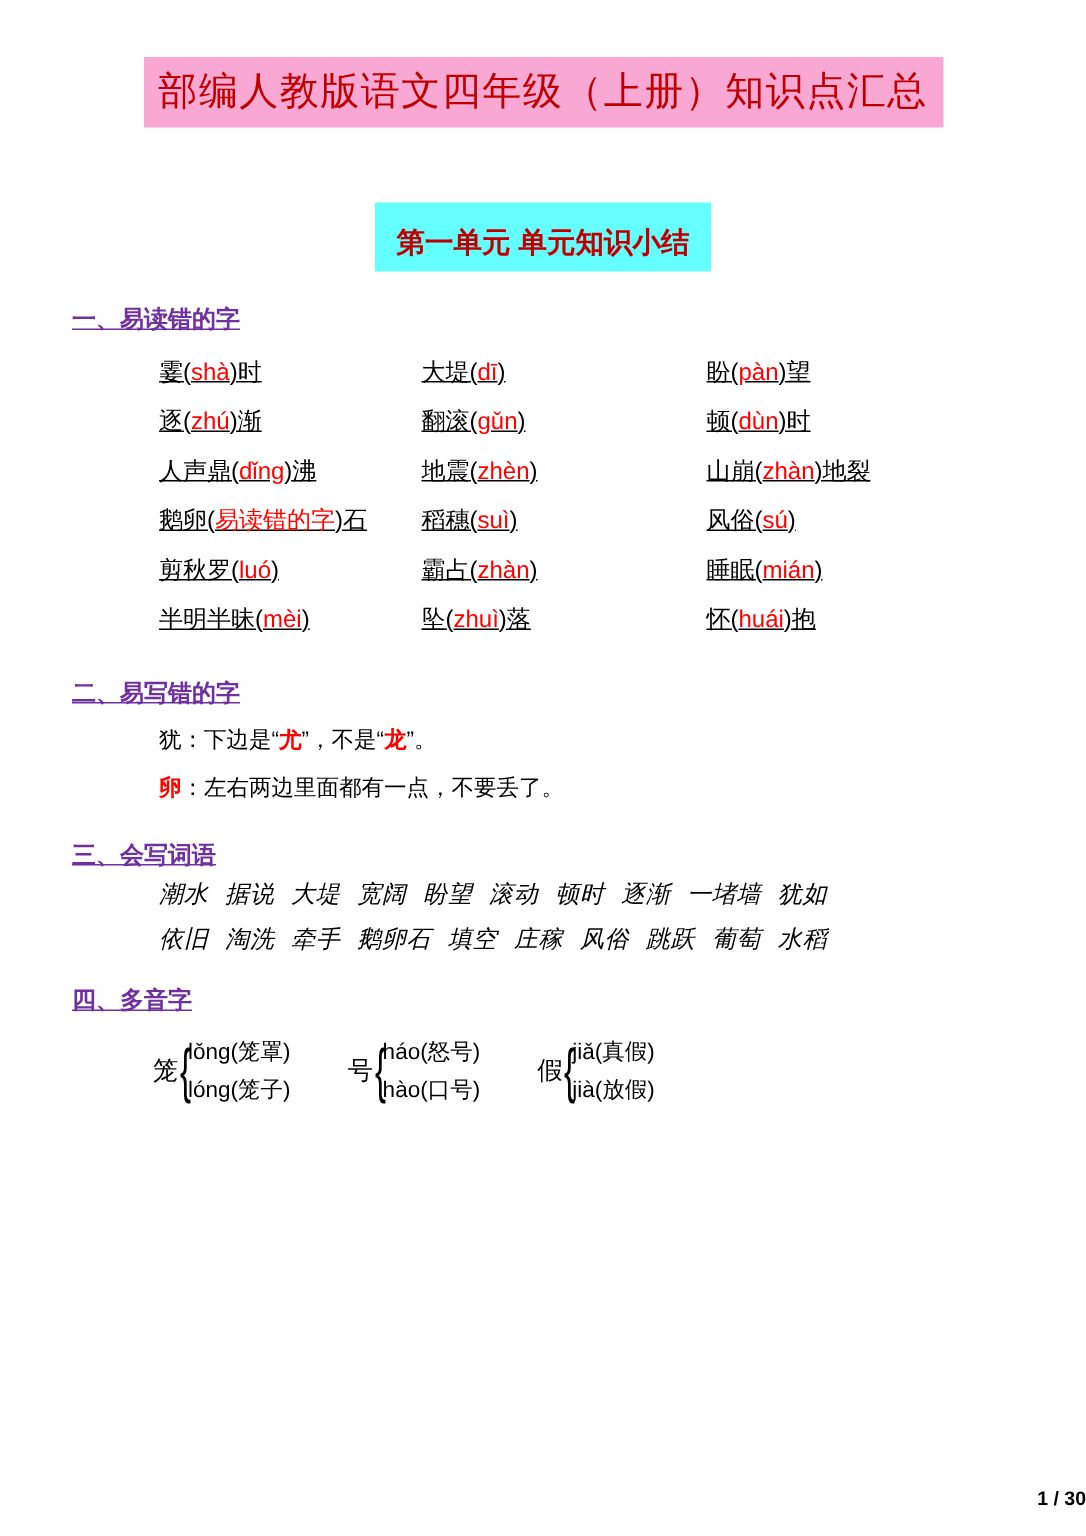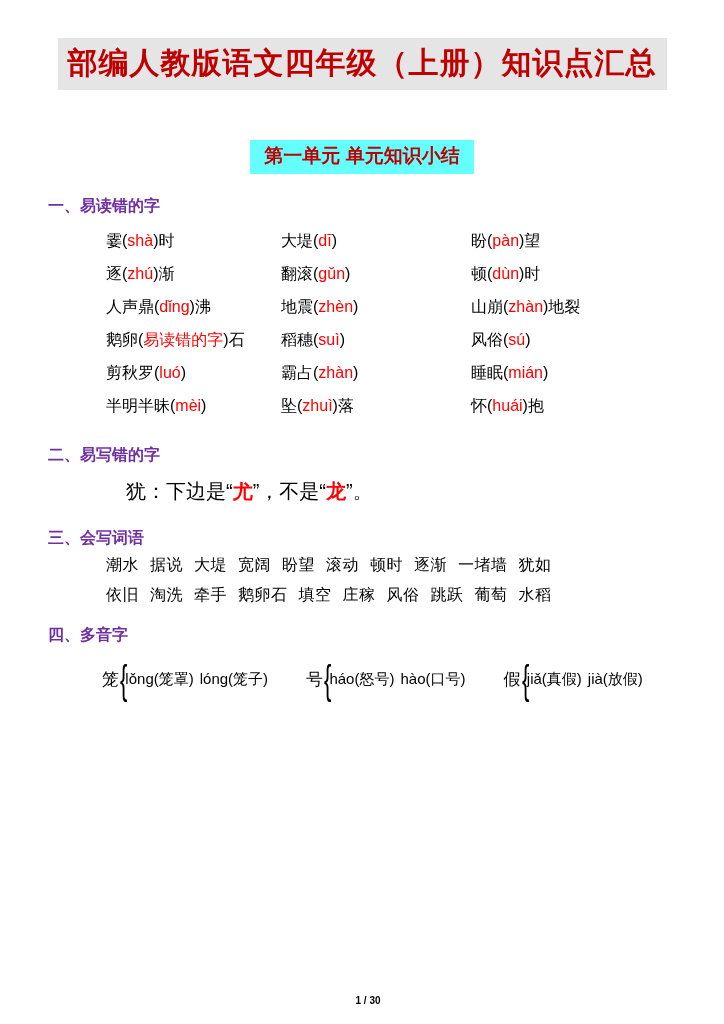--- a/index.html
+++ b/index.html
@@ -21,86 +21,89 @@
     box-sizing: border-box;
     padding: 0 46px;
   }
   
   .main-title-wrap {
     margin-top: 38px;
     text-align: center;
   }
   .main-title {
     display: inline-block;
-    background: #e5e5e5;
+    background: #f9a8d4;
     color: #c00000;
-    font-weight: bold;
-    font-size: 30px;
+    font-weight: normal;
+    font-size: 26px;
     letter-spacing: 1px;
     padding: 7px 10px 9px 10px;
     line-height: 1.2;
   }
   
   .unit-heading-wrap {
     margin-top: 50px;
     text-align: center;
   }
   .unit-heading {
     display: inline-block;
     background: #66ffff;
     color: #c00000;
     font-weight: bold;
     font-size: 19px;
-    padding: 5px 14px 6px 14px;
+    padding: 17px 14px 6px 14px;
     line-height: 1.2;
     text-align: center;
   }
   
   .sec-title {
     color: #7030a0;
     font-weight: bold;
     font-size: 16px;
     margin: 22px 0 8px 0;
     padding-left: 2px;
+    text-decoration: underline;
   }
   
   .pinyin-table {
     width: 100%;
     border-collapse: collapse;
     margin-left: 14px;
   }
   .pinyin-table td {
     font-size: 16px;
     padding: 6px 0;
     white-space: nowrap;
     vertical-align: bottom;
+    text-decoration: underline;
   }
   .pinyin-table td.c1 { width: 175px; padding-left: 46px; }
   .pinyin-table td.c2 { width: 190px; }
   .pinyin-table td.c3 { width: auto; }
   .py {
     color: #ff0000;
   }
   
   .note {
-    font-size: 20px;
-    margin: 10px 0 0 80px;
+    font-size: 15px;
+    margin: 10px 0 0 60px;
     line-height: 1.5;
   }
   .note .hz-red {
     color: #ff0000;
     font-weight: bold;
   }
   .note .lead-red {
     color: #ff0000;
     font-weight: bold;
   }
   
   .words-block {
     margin: 8px 0 0 60px;
+    font-style: italic;
   }
   .words-line {
     font-size: 16px;
     line-height: 1.0;
     margin-bottom: 14px;
     letter-spacing: 0.5px;
     white-space: nowrap;
   }
   .words-line span { margin-right: 11px; }
   
@@ -122,33 +125,34 @@
   .poly-brace {
     font-size: 40px;
     line-height: 1;
     font-weight: 300;
     transform: scaleX(0.55);
     display: inline-block;
     margin: 0 -5px 0 -4px;
   }
   .poly-readings {
     display: flex;
+    flex-direction: column;
     justify-content: center;
     gap: 6px;
     font-size: 15px;
   }
   .poly-readings div { white-space: nowrap; }
   
   .footer {
     position: absolute;
     left: 0;
     right: 0;
     bottom: 56px;
-    text-align: center;
-    font-size: 10px;
+    text-align: right;
+    font-size: 13px;
     color: #000;
     font-weight: bold;
     padding-left: 12px;
   }
 </style>
 </head>
 <body>
 
 <div class="page">
 
@@ -196,20 +200,23 @@
       </tr>
     </tbody>
   </table>
 
   <div class="sec-title">二、易写错的字</div>
 
   <div class="note">
     <span>犹</span><span>：下边是“</span><span class="hz-red">尤</span><span>”，不是“</span><span class="hz-red">龙</span><span>”。</span>
   </div>
 
+  <div class="note">
+    <span class="lead-red">卵</span><span>：左右两边里面都有一点，不要丢了。</span>
+  </div>
 
   <div class="sec-title">三、会写词语</div>
 
   <div class="words-block">
     <div class="words-line">
       <span>潮水</span><span>据说</span><span>大堤</span><span>宽阔</span><span>盼望</span><span>滚动</span><span>顿时</span><span>逐渐</span><span>一堵墙</span><span>犹如</span>
     </div>
     <div class="words-line">
       <span>依旧</span><span>淘洗</span><span>牵手</span><span>鹅卵石</span><span>填空</span><span>庄稼</span><span>风俗</span><span>跳跃</span><span>葡萄</span><span>水稻</span>
     </div>

